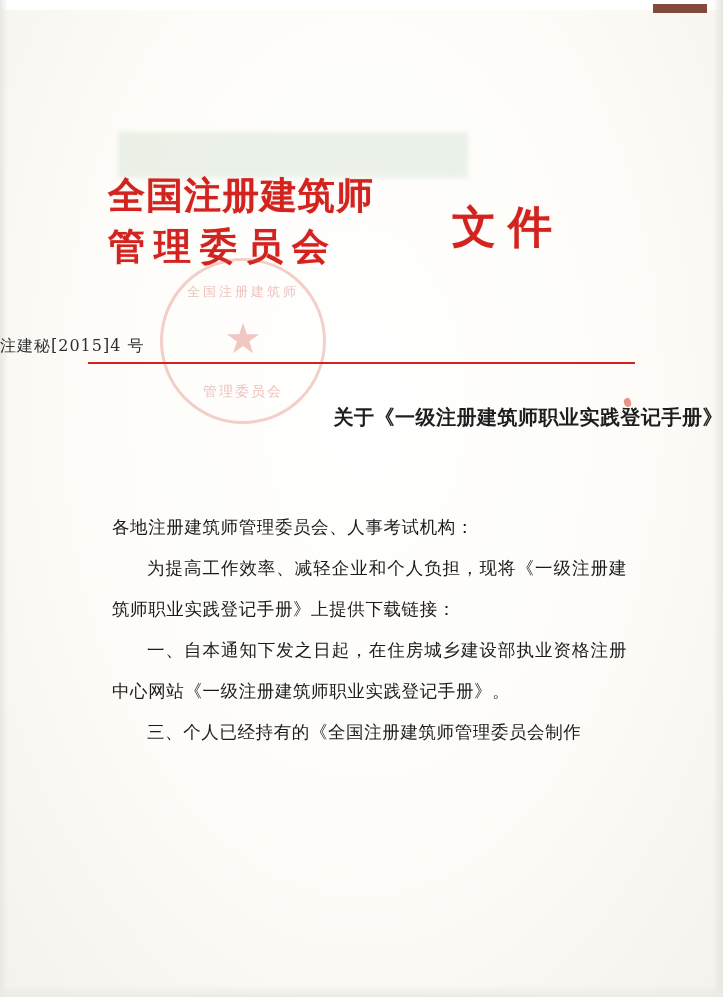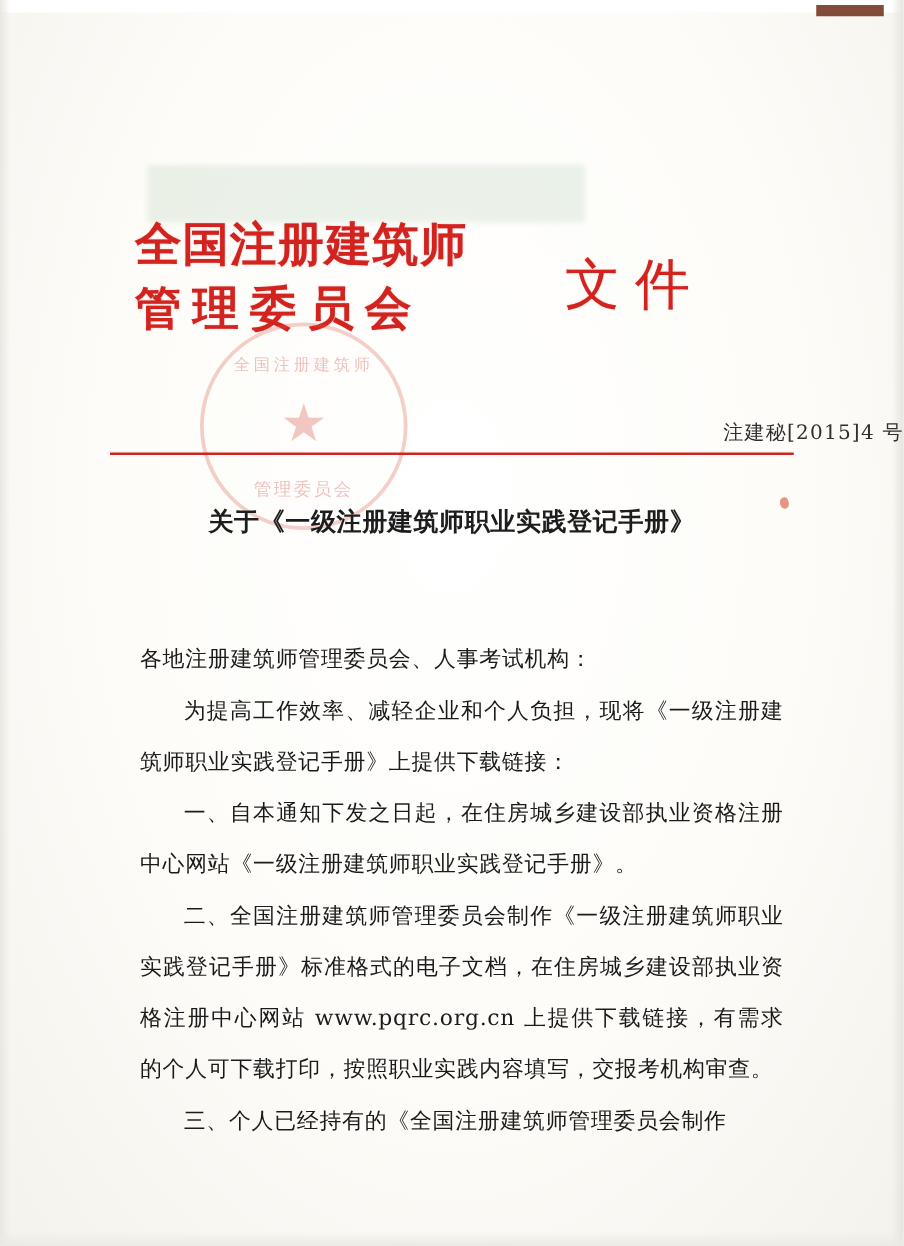--- a/index.html
+++ b/index.html
@@ -78,21 +78,21 @@
   }
   .masthead-title .line2 {
     letter-spacing: 9px;
   }
   .masthead-doc {
     position: absolute;
     left: 452px;
     top: 38px;
     color: #d2231f;
     font-family: "DejaVu Serif", "Liberation Serif", serif;
-    font-weight: normal;
+    font-weight: bold;
     font-size: 44px;
     letter-spacing: 12px;
     text-shadow: 0 0 1px rgba(210,35,31,.5);
   }
 
   
   .seal {
     position: absolute;
     left: 160px;
     top: 258px;
@@ -134,57 +134,58 @@
     background: rgba(150, 190, 150, .18);
     filter: blur(2px);
     pointer-events: none;
   }
 
   
   .docnum {
     position: absolute;
     left: 0; right: 0;
     top: 336px;
-    text-align: right;
+    text-align: left;
     font-size: 16px;
     color: #2f2f2f;
     letter-spacing: 1px;
   }
   .rule {
     position: absolute;
     left: 88px;
     right: 88px;
     top: 362px;
     height: 2px;
     background: #d2231f;
   }
 
   
   .title {
     position: absolute;
     left: 0; right: 0;
     top: 398px;
-    text-align: center;
+    text-align: right;
     font-size: 20px;
     font-weight: bold;
     line-height: 39px;
     color: #1d1d1d;
     letter-spacing: .5px;
   }
 
   
   .body {
     position: absolute;
     left: 112px;
     right: 96px;
     top: 508px;
     font-size: 17.5px;
     line-height: 41px;
     color: #1b1b1b;
     letter-spacing: .6px;
+    font-family: Liberation Mono, monospace;
   }
   .body p {
     margin: 0;
     text-align: justify;
   }
   .indent {
     text-indent: 2em;
   }
 
   
@@ -229,16 +230,15 @@
   <div class="pen-mark"></div>
 
   <div class="title">
     <div>关于《一级注册建筑师职业实践登记手册》</div>
   </div>
 
   <div class="body">
     <p>各地注册建筑师管理委员会、人事考试机构：</p>
     <p class="indent">为提高工作效率、减轻企业和个人负担，现将《一级注册建筑师职业实践登记手册》上提供下载链接：</p>
     <p class="indent">一、自本通知下发之日起，在住房城乡建设部执业资格注册中心网站《一级注册建筑师职业实践登记手册》。</p>
-    <p class="indent">二、全国注册建筑师管理委员会制作《一级注册建筑师职业实践登记手册》标准格式的电子文档，在住房城乡建设部执业资格注册中心网站 www.pqrc.org.cn 上提供下载链接，有需求的个人可下载打印，按照职业实践内容填写，交报考机构审查。</p>
     <p class="indent">三、个人已经持有的《全国注册建筑师管理委员会制作</p>
   </div>
 </div>
 
 </body></html>

